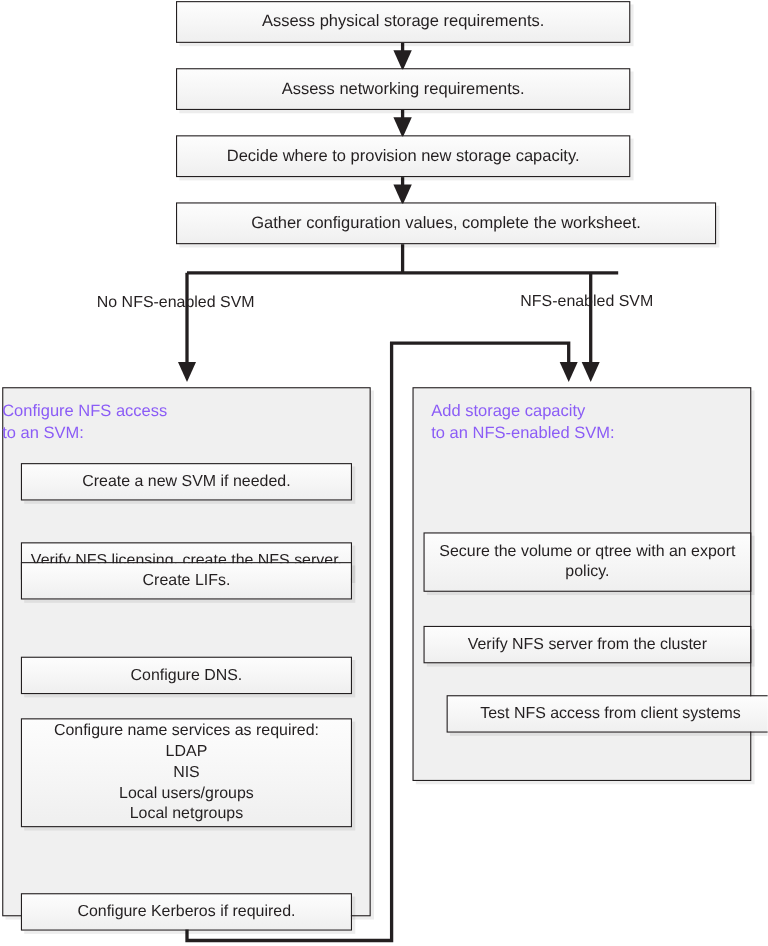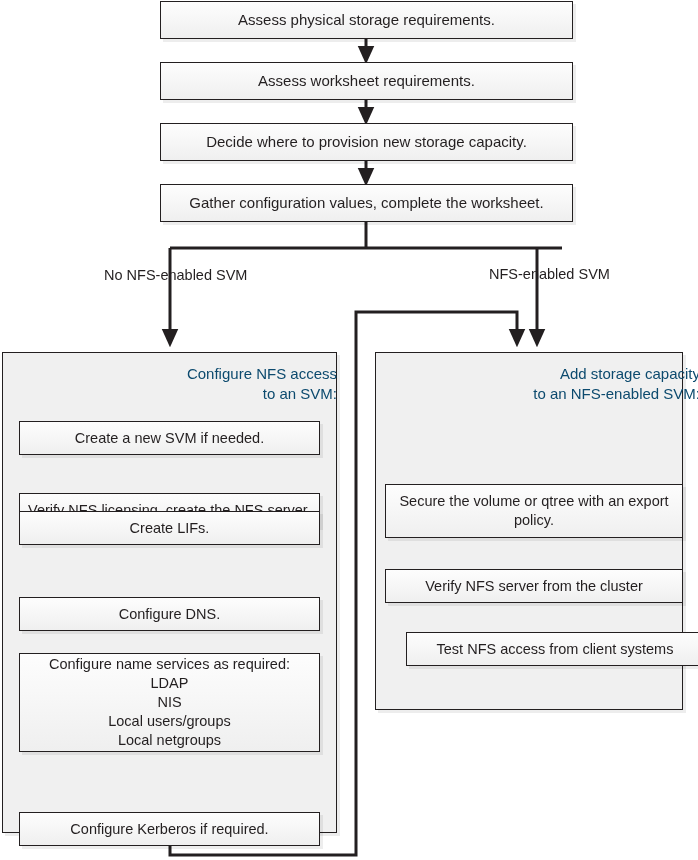--- a/index.html
+++ b/index.html
@@ -47,34 +47,33 @@
   
   .panel {
     position: absolute;
     box-sizing: border-box;
     border: 1.6px solid #231f20;
     background: #f0f0f0;
     box-shadow: 3px 3px 0 0 rgba(0,0,0,0.07);
   }
   .panel-title {
     position: absolute;
-    text-align: right;
-    color: #0c4a6e;
+    text-align: left;
+    color: #8b5cf6;
     font-size: 15px;
     line-height: 1.30;
     white-space: pre-line;
   }
 
   
   .branch-label {
     position: absolute;
     color: #231f20;
     font-size: 14.5px;
     white-space: nowrap;
-    margin-left: 16px;
   }
 </style>
 </head>
 <body>
 
 <div id="stage">
 
   <svg id="connectors" viewBox="0 0 698 860">
     <defs>
       <marker id="arrow-dark" viewBox="0 0 12 12" refX="6" refY="6" markerWidth="6.2" markerHeight="6.2" orient="auto-start-reverse">
@@ -112,25 +111,25 @@
 
     <g fill="none">
       <line x1="534" y1="456" x2="534" y2="478" stroke="#231f20" stroke-width="3" marker-end="url(#arrow-dark)"></line>
       <line x1="534" y1="538" x2="534" y2="560" stroke="#808184" stroke-width="2.6" marker-end="url(#arrow-gray)"></line>
       <line x1="534" y1="604" x2="534" y2="626" stroke="#808184" stroke-width="2.6" marker-end="url(#arrow-gray)"></line>
     </g>
   </svg>
 
   <div class="node top" style="left:160px; top:1px; width:413px; height:38px;">Assess physical storage requirements.</div>
 
-  <div class="node top" style="left:160px; top:62px; width:413px; height:38px;">Assess worksheet requirements.</div>
+  <div class="node top" style="left:160px; top:62px; width:413px; height:38px;">Assess networking requirements.</div>
 
   <div class="node top" style="left:160px; top:123px; width:413px; height:38px;">Decide where to provision new storage capacity.</div>
 
-  <div class="node top" style="left:160px; top:184px; width:413px; height:38px;">Gather configuration values, complete the worksheet.</div>
+  <div class="node top" style="left:160px; top:184px; width:491px; height:38px;">Gather configuration values, complete the worksheet.</div>
 
   <div class="branch-label" style="left:88px; top:267px;">No NFS-enabled SVM</div>
 
   <div class="branch-label" style="left:473px; top:266px;">NFS-enabled SVM</div>
 
   <div class="panel" style="left:2px; top:352px; width:335px; height:481px;"></div>
 
   <div class="panel-title" style="left:2px; top:364px; width:335px;">Configure NFS access
 to an SVM:</div>
 

